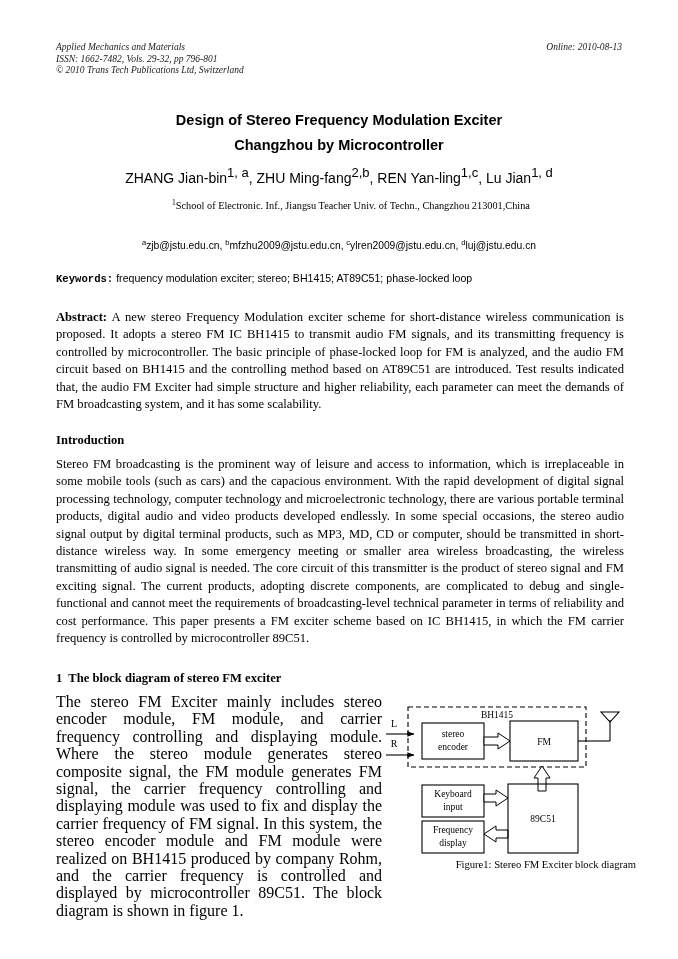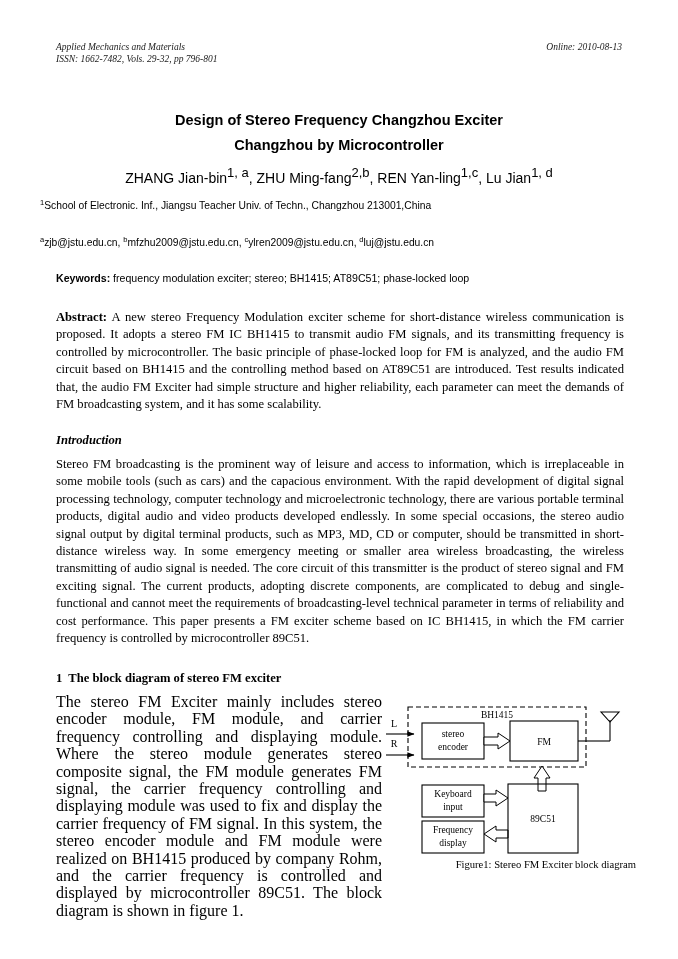--- a/index.html
+++ b/index.html
@@ -69,54 +69,56 @@
     font-family: "Liberation Sans", sans-serif;
     font-size: 14px;
     line-height: 18px;
     white-space: nowrap;
   }
   .authors sup { font-size: 13px; vertical-align: super; }
 
   
   .affils {
     position: absolute;
-    left: 40px;
+    left: 52px;
     top: 165px;
     width: 598px;
-    font-family: Liberation Sans, sans-serif;
+    text-align: center;
+    font-family: Liberation Serif, serif;
     font-size: 10.3px;
     line-height: 19.5px;
   }
   .affils div { white-space: nowrap; }
   .affils sup { font-size: 7.5px; vertical-align: super; }
 
   
   .emails {
     position: absolute;
     left: 40px;
     top: 205px;
     width: 598px;
+    text-align: center;
     font-family: "Liberation Sans", sans-serif;
     font-size: 10.3px;
-    line-height: 13px;
+    line-height: 20px;
     white-space: nowrap;
   }
   .emails sup { font-size: 7.5px; vertical-align: super; }
 
   
   .keywords {
     position: absolute;
     left: 56px;
     top: 243px;
     width: 566px;
     font-family: "Liberation Sans", sans-serif;
     font-size: 10.6px;
     line-height: 14px;
   }
-  .keywords .kw-label { font-weight: bold; }
+  .keywords .kw-label { font-weight: bold; font-family: Liberation Mono, monospace; }
 
   
   .abstract {
     position: absolute;
     left: 56px;
     top: 281px;
     width: 568px;
     font-size: 12.6px;
     line-height: 17.4px;
     text-align: justify;
@@ -125,21 +127,21 @@
   .abstract .ab-label { font-weight: bold; }
 
   
   .sec-head {
     position: absolute;
     left: 56px;
     font-weight: bold;
     font-size: 12.6px;
     line-height: 16px;
   }
-  #intro-head { top: 404px; font-style: italic; }
+  #intro-head { top: 404px; }
   .intro-body {
     position: absolute;
     left: 56px;
     top: 428px;
     width: 568px;
     font-size: 12.6px;
     line-height: 17.4px;
     text-align: justify;
   }
 
@@ -190,24 +192,25 @@
 <body>
 
 <div class="page">
 
   <div class="runhead">
     <div class="runhead-row">
       <span class="runhead-left">Applied Mechanics and Materials</span>
       <span class="runhead-right">Online: 2010-08-13</span>
     </div>
     <div class="runhead-line">ISSN: 1662-7482, Vols. 29-32, pp 796-801</div>
+    <div class="runhead-line">© 2010 Trans Tech Publications Ltd, Switzerland</div>
   </div>
 
   <div class="title">
-    <span>Design of Stereo Frequency Changzhou Exciter</span>
+    <span>Design of Stereo Frequency Modulation Exciter</span>
     <span class="title-l2">Changzhou by Microcontroller</span>
   </div>
 
   <div class="authors">
     <span>ZHANG Jian-bin</span><sup>1, a</sup><span>, </span><span>ZHU Ming-fang</span><sup>2,b</sup><span>, </span><span>REN Yan-ling</span><sup>1,c</sup><span>, </span><span>Lu Jian</span><sup>1, d</sup>
   </div>
 
   <div class="affils">
     <div><sup>1</sup><span>School of Electronic. Inf., Jiangsu Teacher Univ. of Techn., Changzhou 213001,China</span></div>
   </div>

